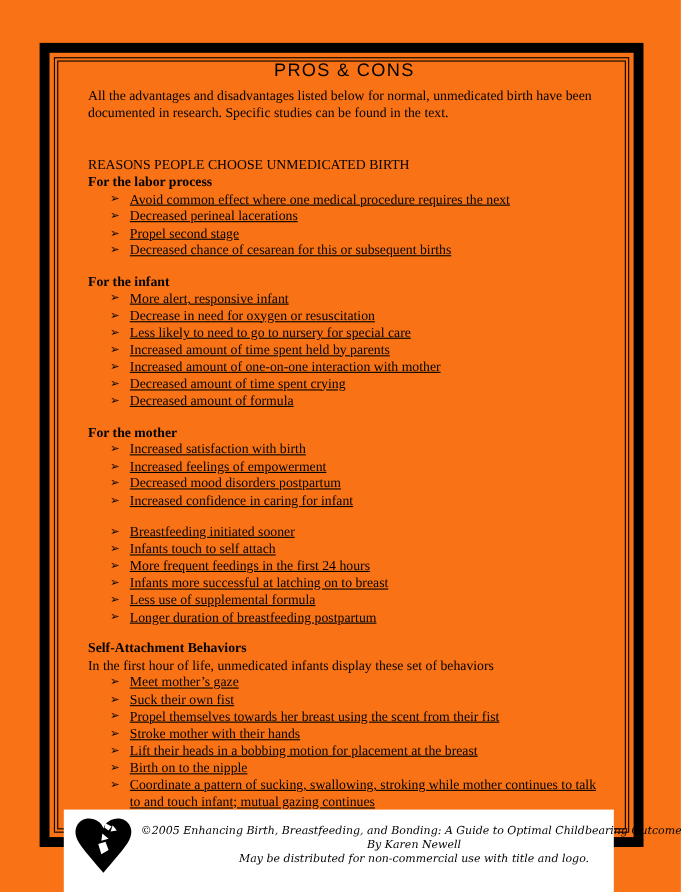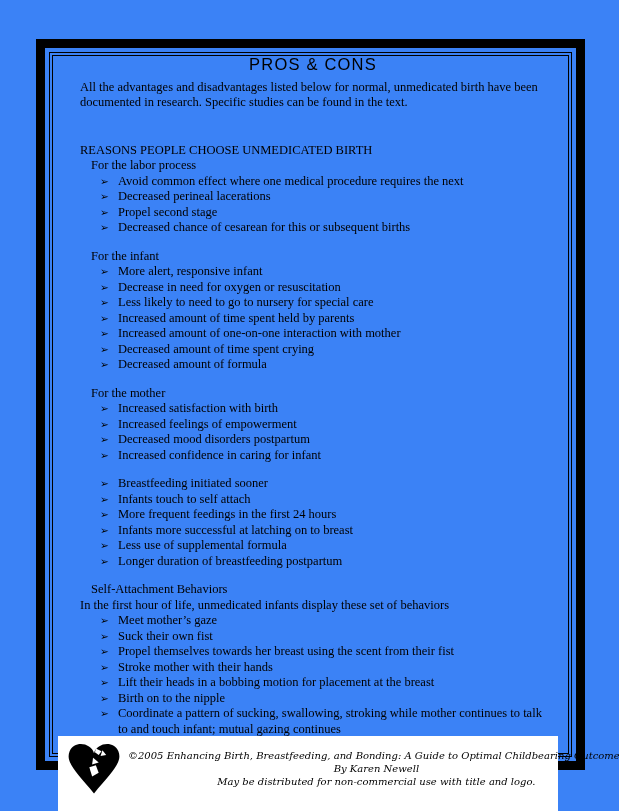--- a/index.html
+++ b/index.html
@@ -4,21 +4,21 @@
 <style>
   html, body {
     margin: 0;
     padding: 0;
     background: #ffffff;
   }
   .page {
     position: relative;
     width: 619px;
     height: 811px;
-    background: #3b82f6;
+    background: #f97316;
     overflow: hidden;
     color: #000;
   }
   
   .frame {
     position: absolute;
     left: 36px;
     top: 39px;
     width: 549px;
     height: 731px;
@@ -47,38 +47,38 @@
     font-size: 16.5px;
     font-weight: normal;
     letter-spacing: 1.2px;
     text-align: center;
     margin: 0 0 7px 0;
   }
   .intro { margin: 0; }
   .main-heading { margin-top: 32px; }
   .section { margin-top: 13px; }
   #sections .section:first-child { margin-top: 0; }
-  .section-heading { font-weight: normal; margin-left: 11px; }
+  .section-heading { font-weight: bold; }
   ul.bullet-list {
     list-style: none;
     margin: 0;
     padding: 0;
   }
   ul.bullet-list li {
     display: flex;
     padding-left: 20px;
   }
   .bullet {
     flex: 0 0 18px;
     width: 18px;
     font-family: "DejaVu Sans", sans-serif;
     font-size: 10.5px;
     line-height: 15.5px;
   }
-  .item-text { flex: 1; }
+  .item-text { flex: 1; text-decoration: underline; }
   
   .footer {
     position: absolute;
     left: 58px;
     top: 736px;
     width: 500px;
     height: 75px;
     background: #ffffff;
     display: flex;
     align-items: flex-start;

